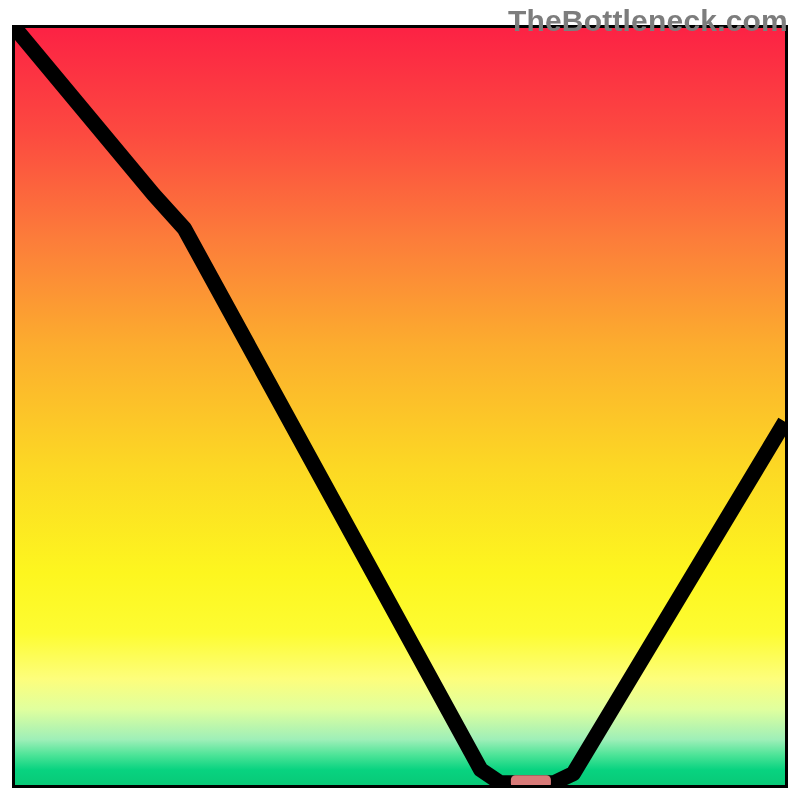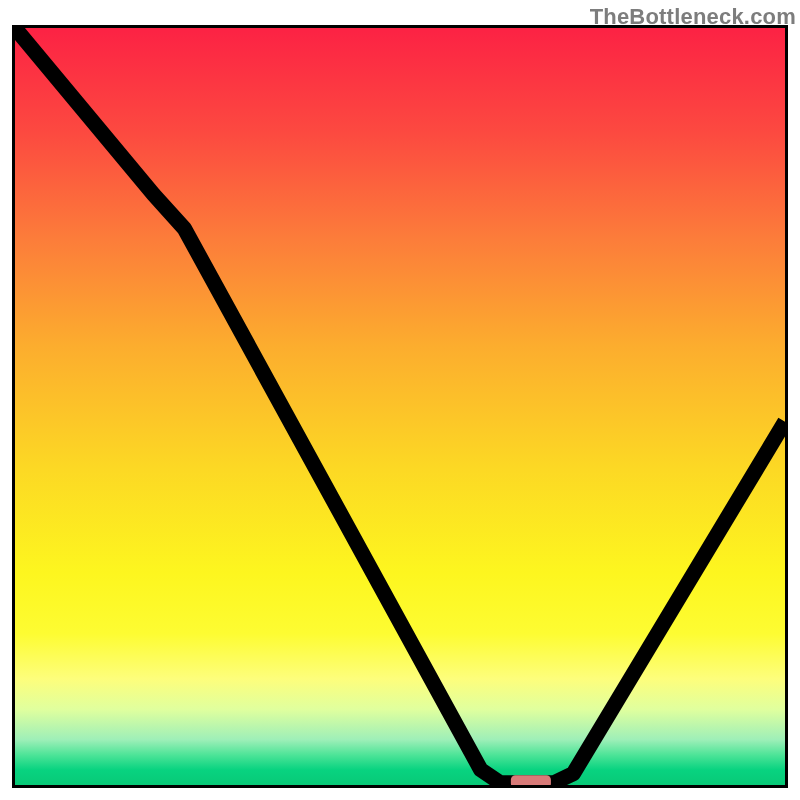--- a/index.html
+++ b/index.html
@@ -7,23 +7,23 @@
     padding: 0;
     width: 800px;
     height: 800px;
     background: #ffffff;
     font-family: Arial, Helvetica, sans-serif;
     overflow: hidden;
   }
   .watermark {
     position: absolute;
     top: 4px;
-    right: 4px;
+    right: 12px;
     color: #7d7d7d;
-    font-size: 22px;
+    font-size: 30px;
     font-weight: 600;
     letter-spacing: 0.2px;
     z-index: 10;
   }
   .frame {
     position: absolute;
     left: 12px;
     top: 25px;
     right: 12px;
     bottom: 12px;

